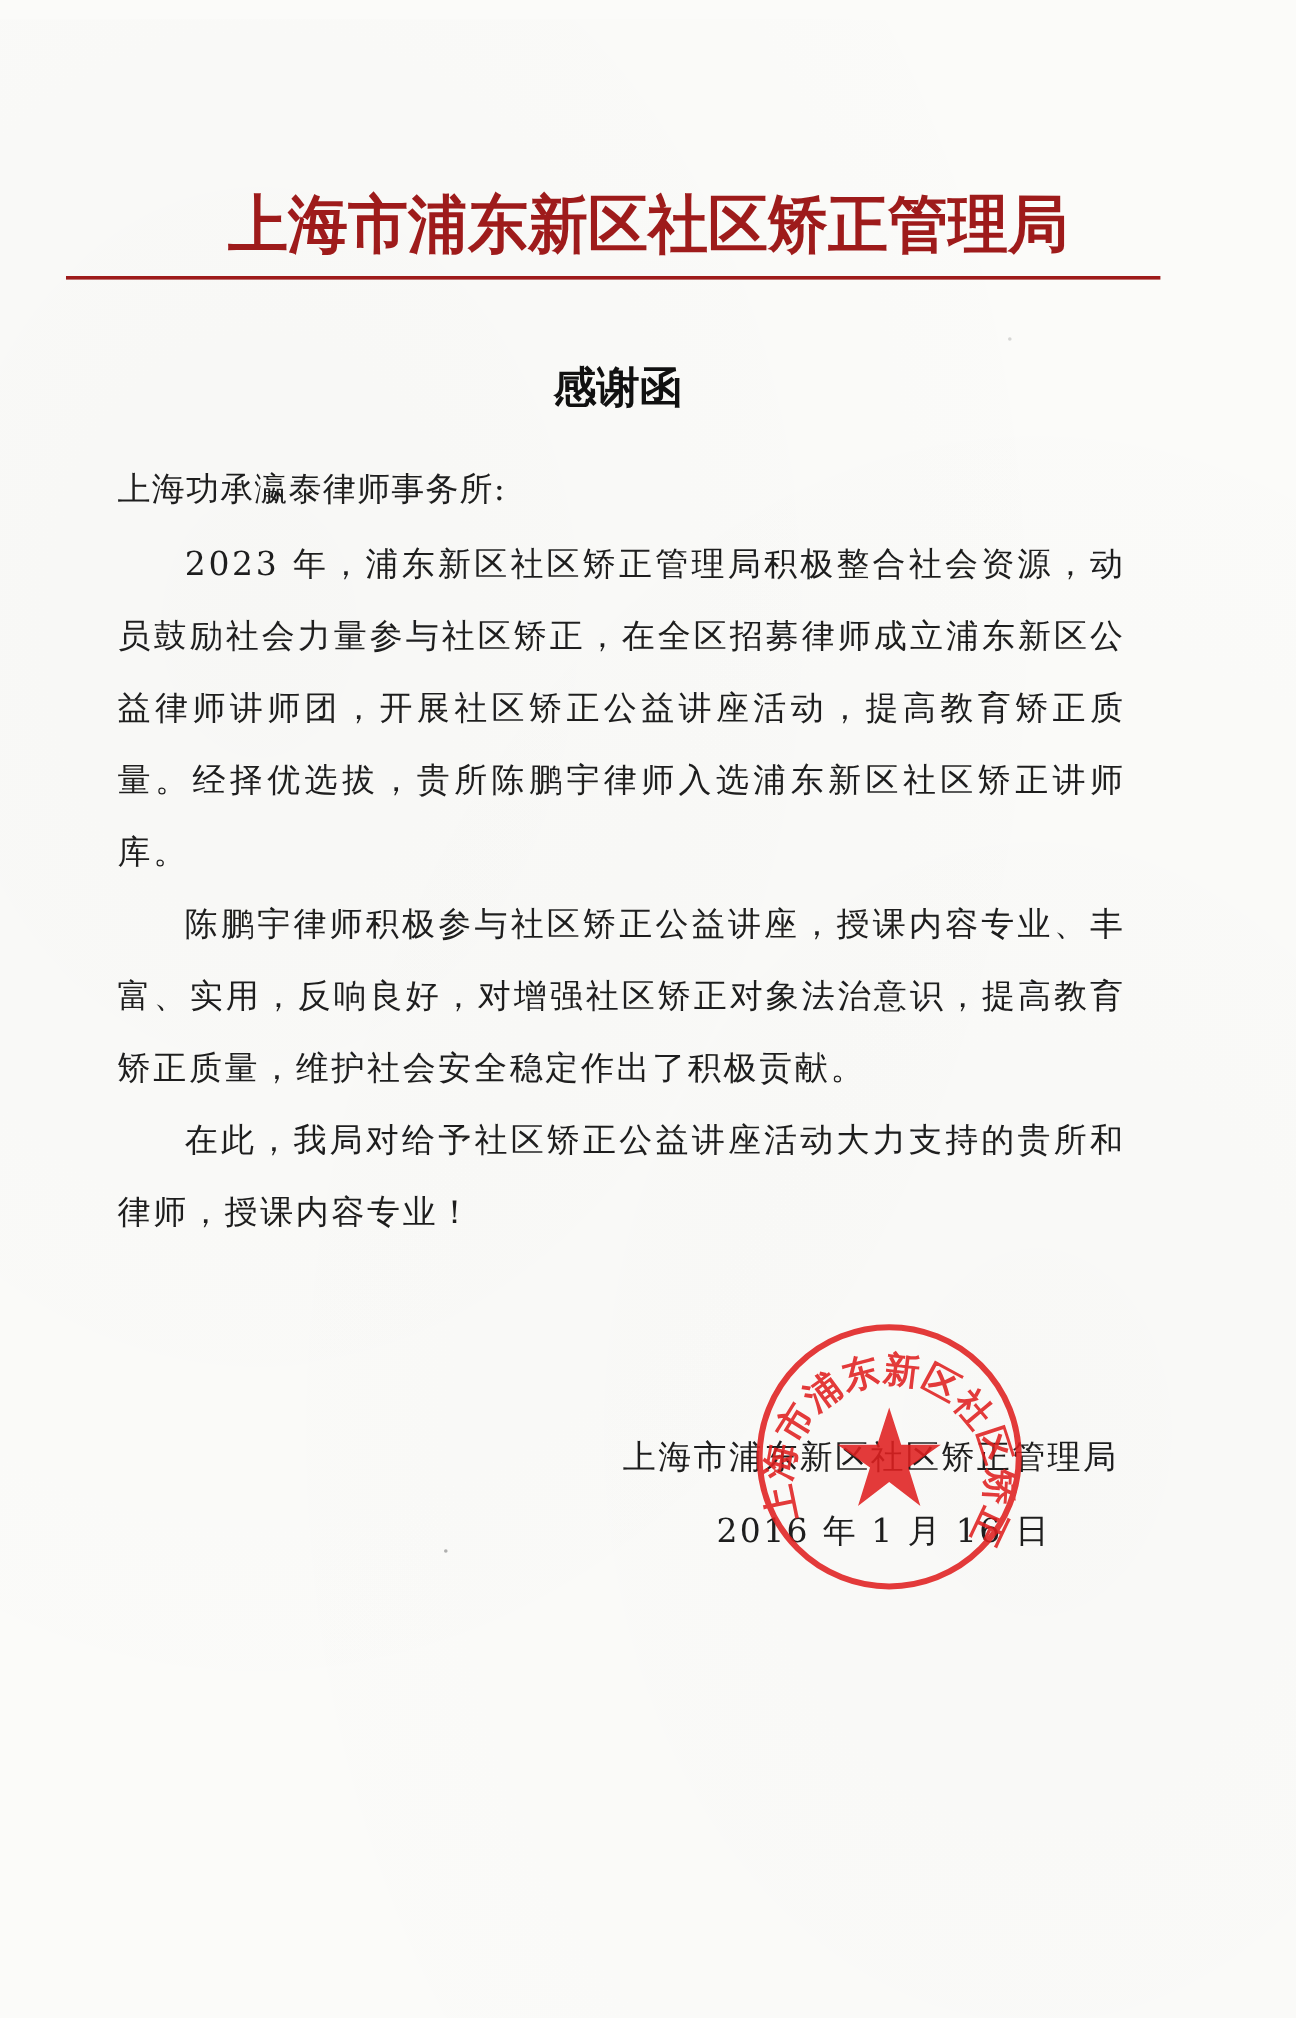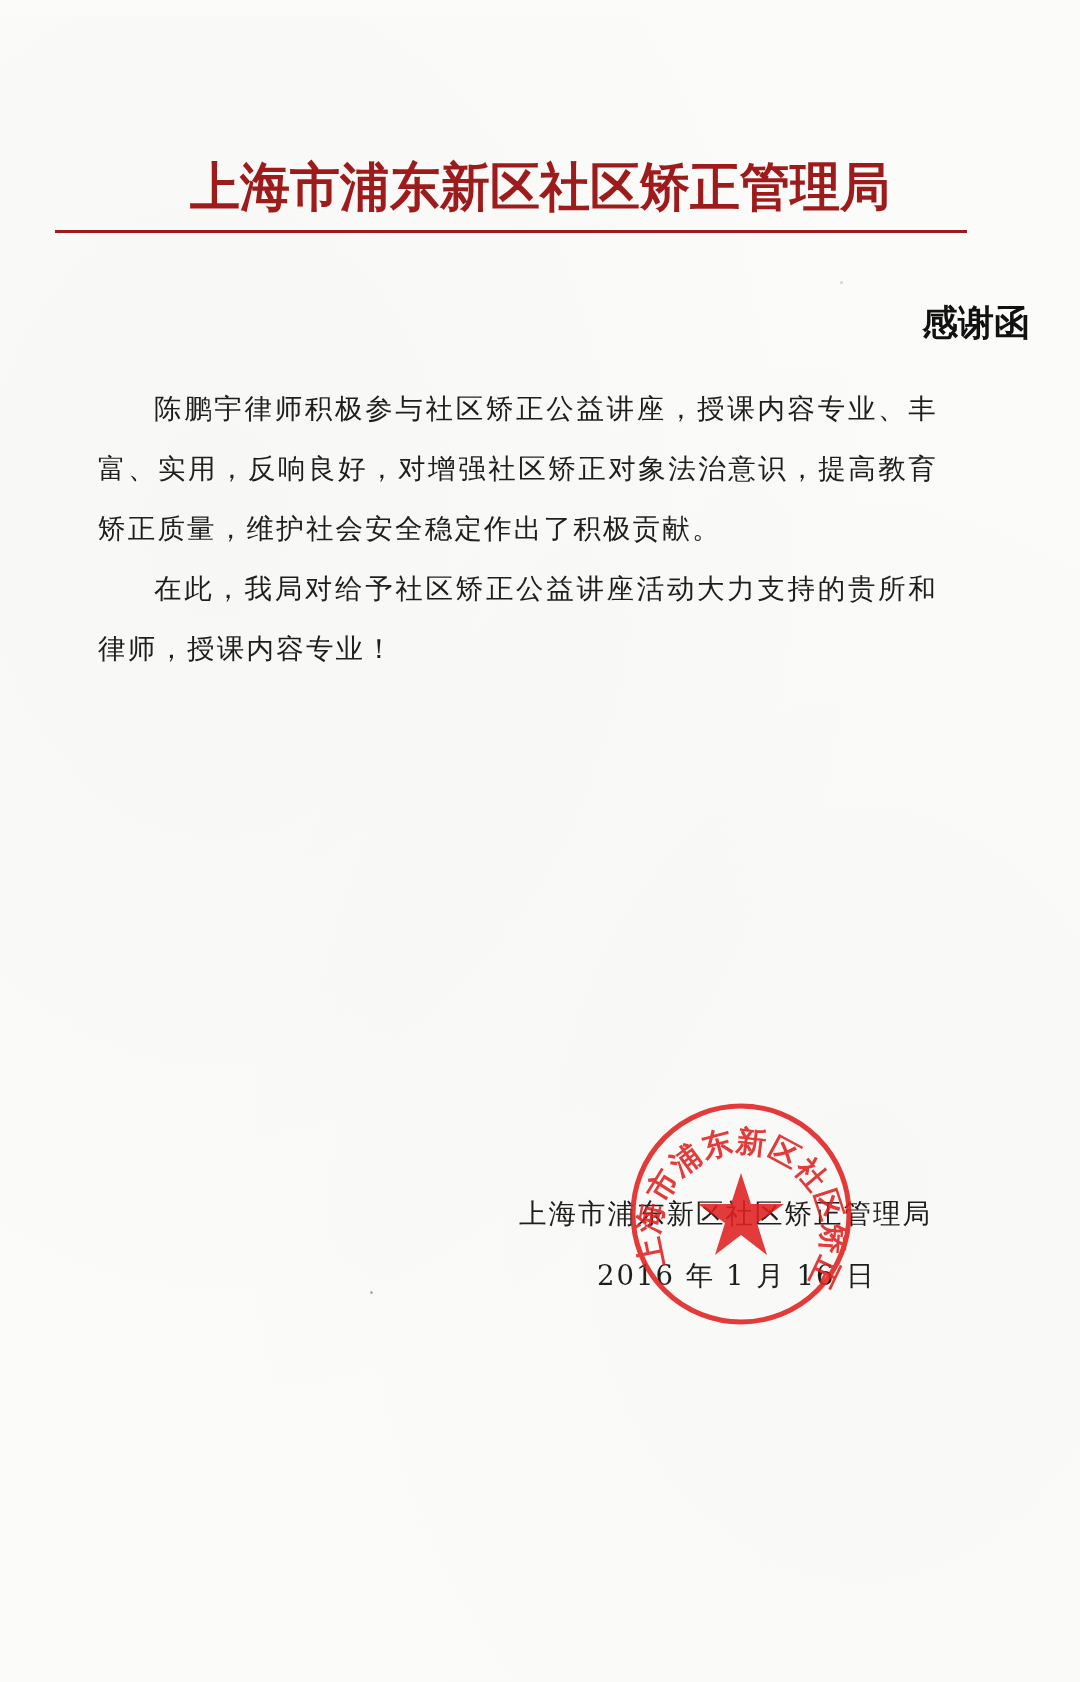--- a/index.html
+++ b/index.html
@@ -44,21 +44,21 @@
       width: 912px;
       top: 214px;
       height: 3px;
       background: #9e1b1b;
     }
     .doc-title {
       position: absolute;
       left: 0;
       width: 1030px;
       top: 283px;
-      text-align: right;
+      text-align: center;
       font-size: 36px;
       font-weight: bold;
       color: #111;
     }
     .body-text {
       position: absolute;
       left: 98px;
       width: 840px;
       top: 362px;
       font-size: 27.5px;
@@ -118,20 +118,22 @@
 <body>
 
 <div class="page">
 
   <div class="letterhead">上海市浦东新区社区矫正管理局</div>
   <div class="red-rule"></div>
 
   <div class="doc-title">感谢函</div>
 
   <div class="body-text">
+    <p class="salutation">上海功承瀛泰律师事务所:</p>
+    <p class="para p1">2023 年，浦东新区社区矫正管理局积极整合社会资源，动员鼓励社会力量参与社区矫正，在全区招募律师成立浦东新区公益律师讲师团，开展社区矫正公益讲座活动，提高教育矫正质量。经择优选拔，贵所陈鹏宇律师入选浦东新区社区矫正讲师库。</p>
     <p class="para p2">陈鹏宇律师积极参与社区矫正公益讲座，授课内容专业、丰富、实用，反响良好，对增强社区矫正对象法治意识，提高教育矫正质量，维护社会安全稳定作出了积极贡献。</p>
     <p class="para p3">在此，我局对给予社区矫正公益讲座活动大力支持的贵所和律师，授课内容专业！</p>
   </div>
 
   <div class="signature">上海市浦东新区社区矫正管理局</div>
   <div class="sig-date">2016 年 1 月 16 日</div>
 
   <svg class="seal" viewBox="0 0 226 226" xmlns="http://www.w3.org/2000/svg">
     <defs>
       <path id="sealArc" d="M 40 170 A 82 82 0 1 1 186 170" fill="none"></path>

